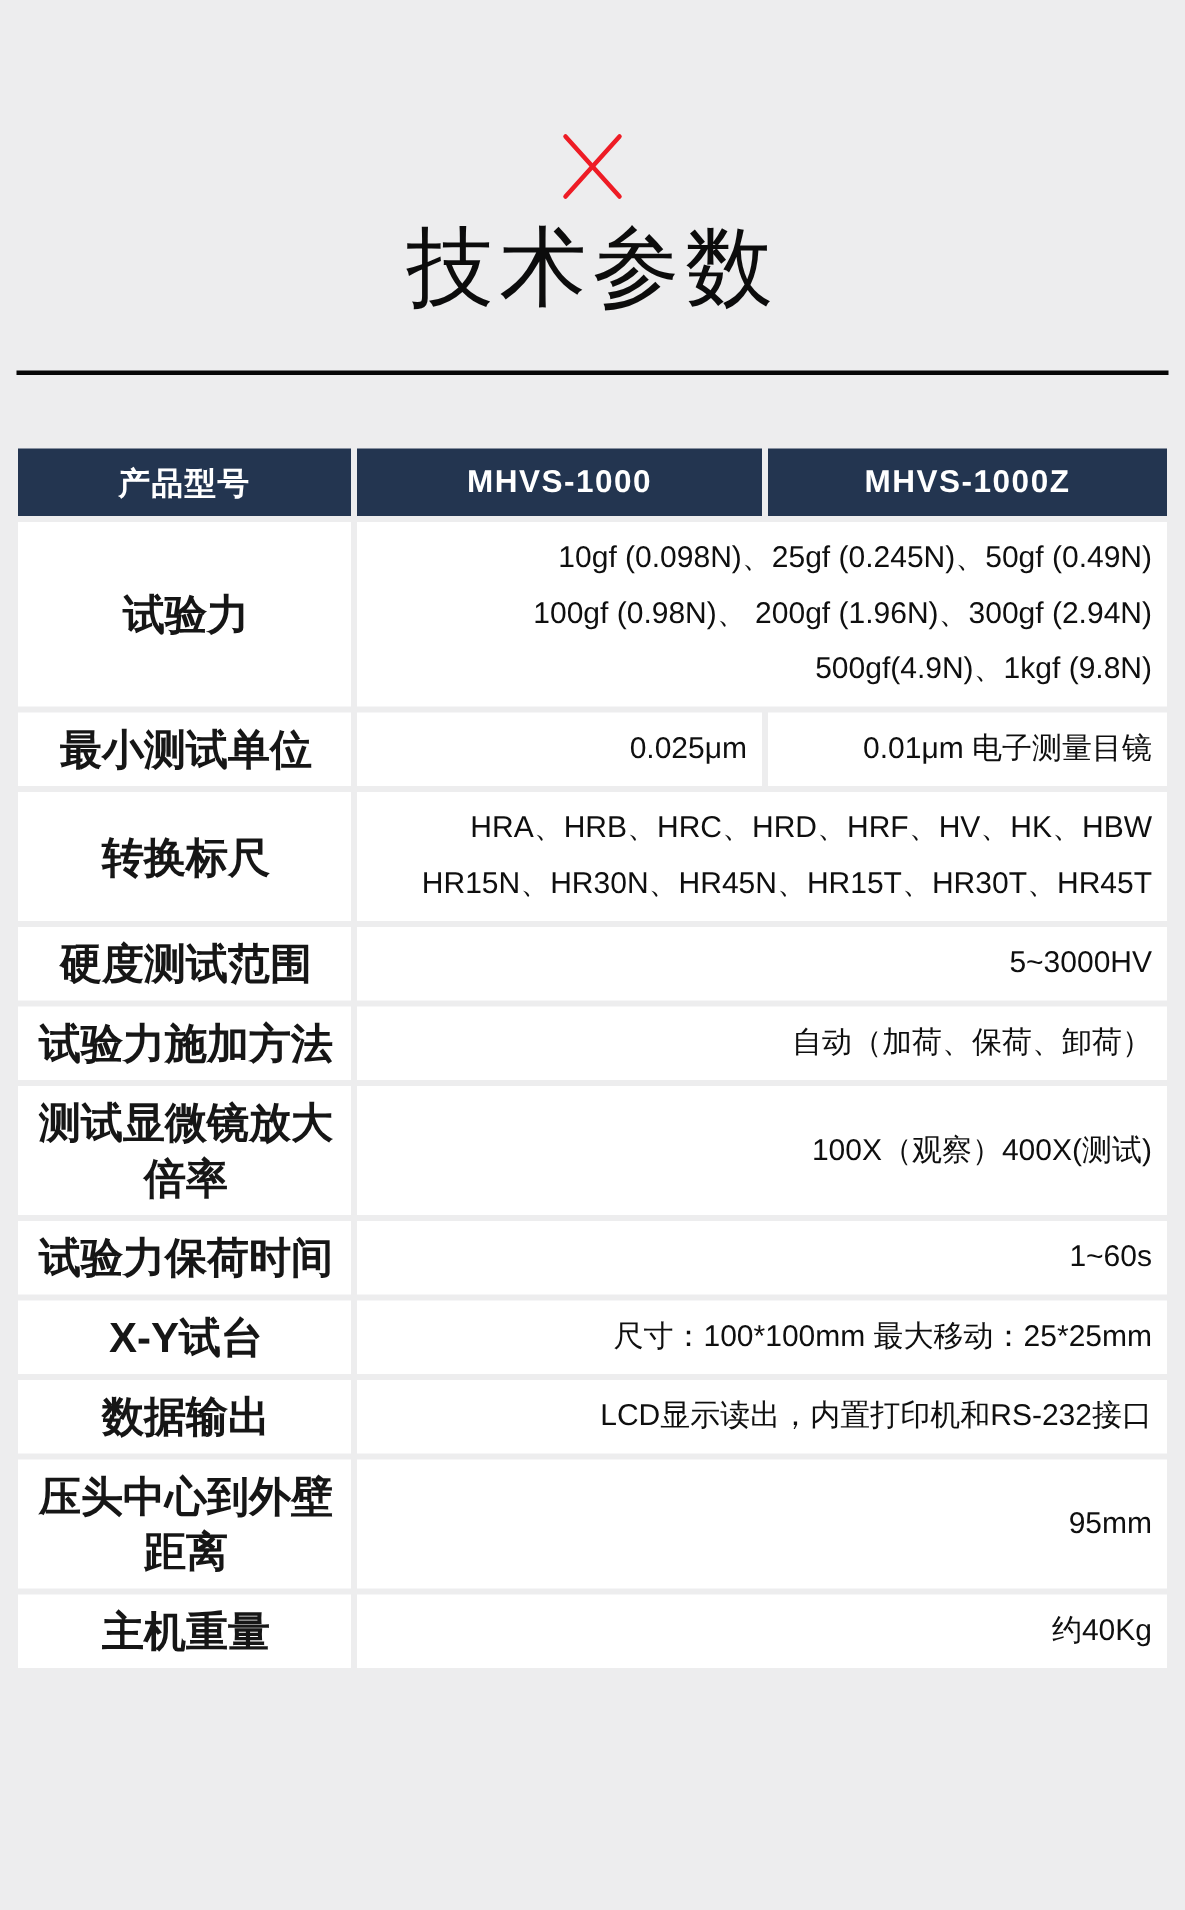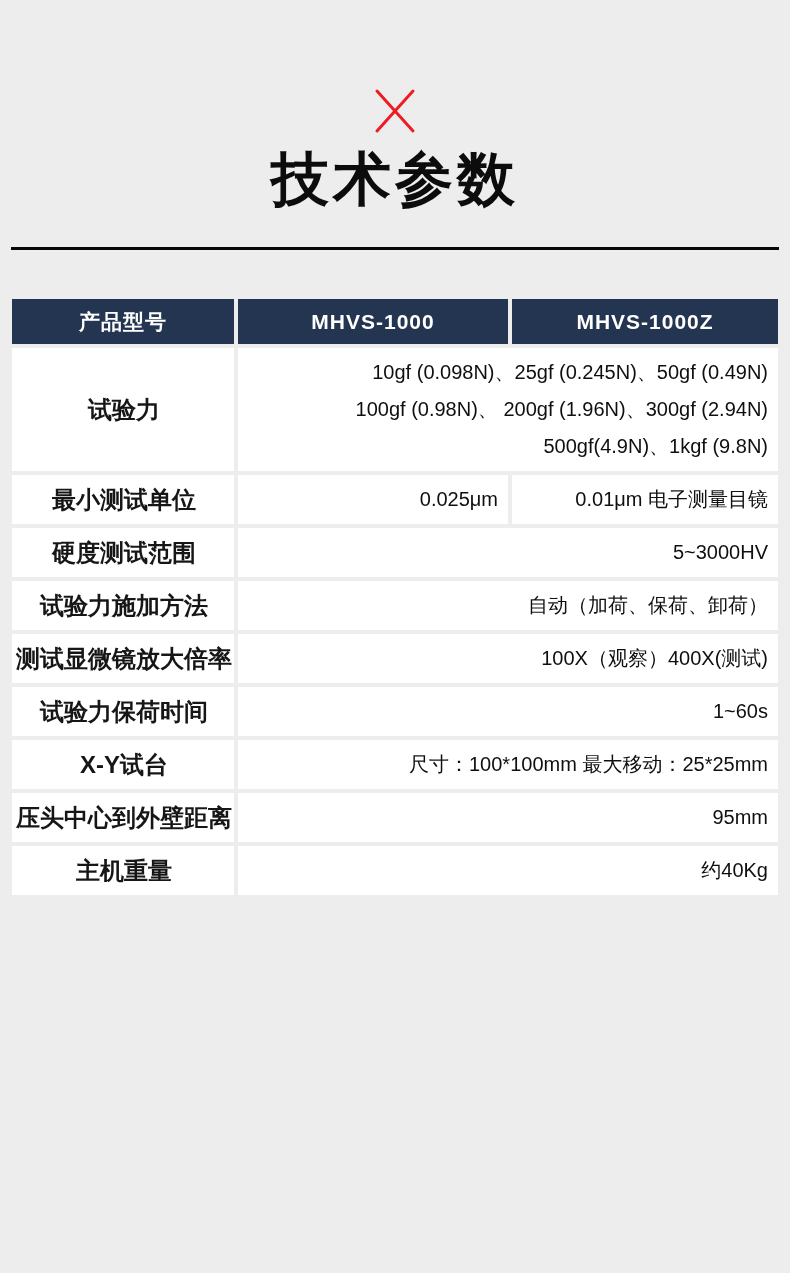--- a/index.html
+++ b/index.html
@@ -28,21 +28,21 @@
     padding: 0;
     cursor: pointer;
     color: var(--accent);
   }
   .close-btn svg { display: block; width: 100%; height: 100%; }
   .page-title {
     margin: 14px 0 0;
     text-align: center;
     font-size: 58px;
     line-height: 62px;
-    font-weight: 700;
+    font-weight: 400;
     letter-spacing: 4px;
     color: #0c0c0c;
   }
   .rule {
     width: 768px;
     height: 3px;
     background: #070707;
     margin: 37px auto 0;
   }
   table.spec-table {
@@ -64,21 +64,21 @@
   }
   .label-cell, .value-cell {
     background: var(--cell-bg);
     text-align: center;
     vertical-align: middle;
     height: 40px;
     padding: 6px 10px;
     line-height: 37px;
   }
   .label-cell {
-    font-size: 24px;
+    font-size: 28px;
     font-weight: bold;
     color: #161616;
     padding-left: 2px;
     padding-right: 0;
     margin-top: 40px;
   }
   .value-cell {
     font-size: 20px;
     font-weight: normal;
     color: #0f0f0f;
@@ -121,40 +121,49 @@
         <td class="value-cell" colspan="2">10gf (0.098N)、25gf (0.245N)、50gf (0.49N)
 100gf (0.98N)、 200gf (1.96N)、300gf (2.94N)
 500gf(4.9N)、1kgf (9.8N)</td>
       </tr>
       <tr>
         <td class="label-cell">最小测试单位</td>
         <td class="value-cell">0.025μm</td>
         <td class="value-cell">0.01μm 电子测量目镜</td>
       </tr>
       <tr>
+        <td class="label-cell">转换标尺</td>
+        <td class="value-cell" colspan="2">HRA、HRB、HRC、HRD、HRF、HV、HK、HBW
+HR15N、HR30N、HR45N、HR15T、HR30T、HR45T</td>
+      </tr>
+      <tr>
         <td class="label-cell">硬度测试范围</td>
         <td class="value-cell" colspan="2">5~3000HV</td>
       </tr>
       <tr>
         <td class="label-cell">试验力施加方法</td>
         <td class="value-cell" colspan="2">自动（加荷、保荷、卸荷）</td>
       </tr>
       <tr>
         <td class="label-cell">测试显微镜放大倍率</td>
         <td class="value-cell" colspan="2">100X（观察）400X(测试)</td>
       </tr>
       <tr>
         <td class="label-cell">试验力保荷时间</td>
         <td class="value-cell" colspan="2">1~60s</td>
       </tr>
       <tr>
         <td class="label-cell">X-Y试台</td>
         <td class="value-cell" colspan="2">尺寸：100*100mm 最大移动：25*25mm</td>
       </tr>
       <tr>
+        <td class="label-cell">数据输出</td>
+        <td class="value-cell" colspan="2">LCD显示读出，内置打印机和RS-232接口</td>
+      </tr>
+      <tr>
         <td class="label-cell">压头中心到外壁距离</td>
         <td class="value-cell" colspan="2">95mm</td>
       </tr>
       <tr>
         <td class="label-cell">主机重量</td>
         <td class="value-cell" colspan="2">约40Kg</td>
       </tr>
     </tbody>
 </table>
 

